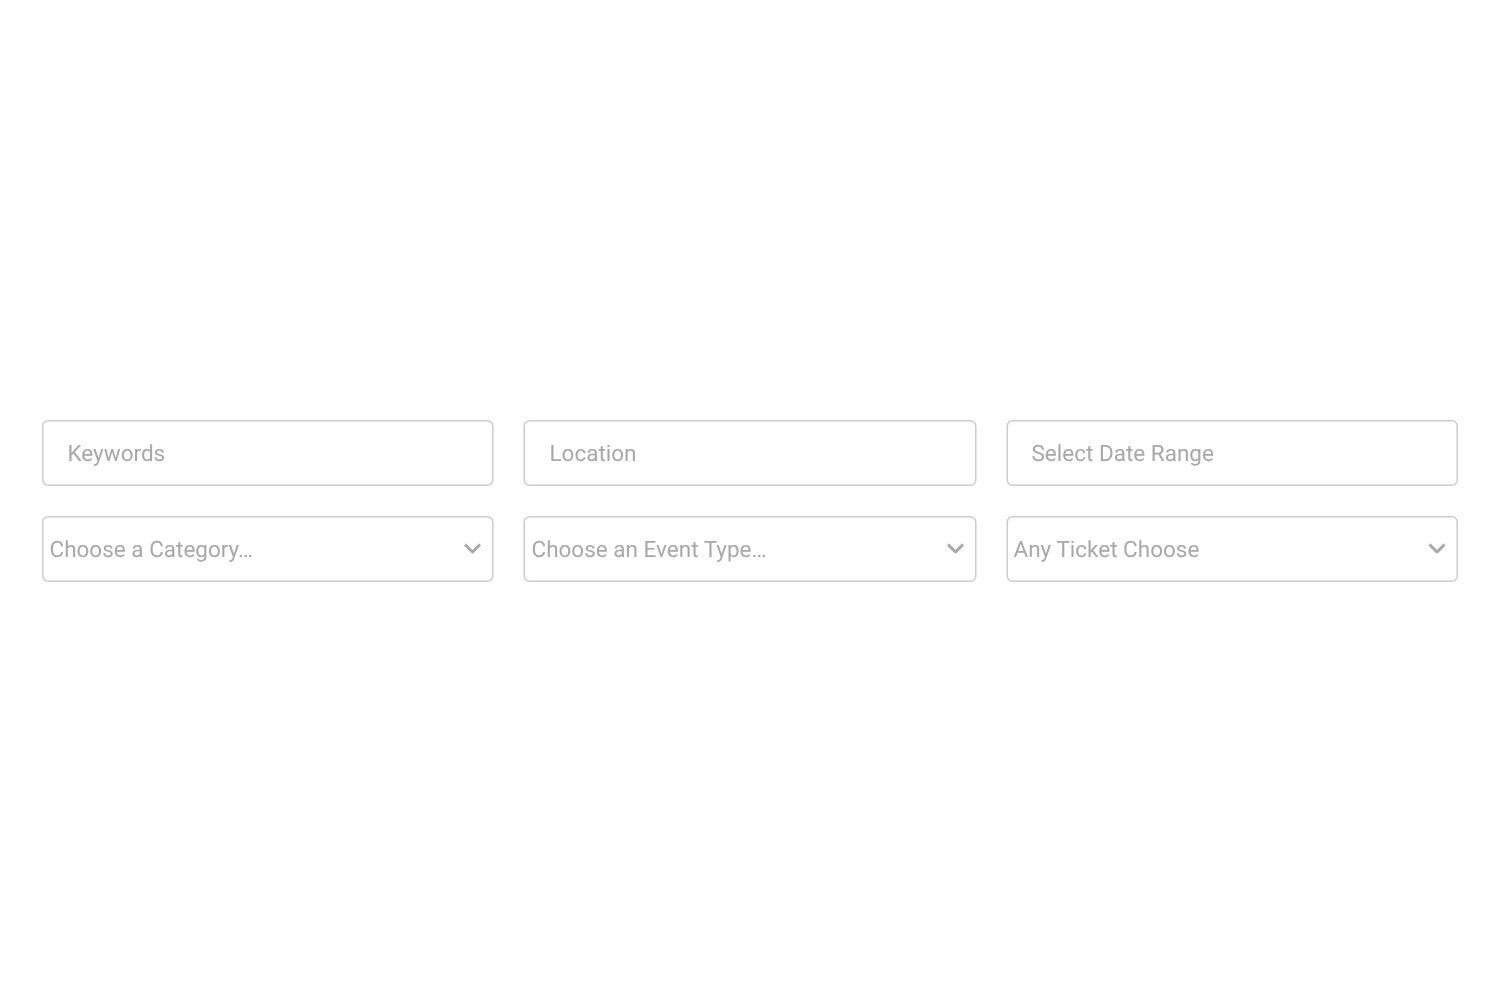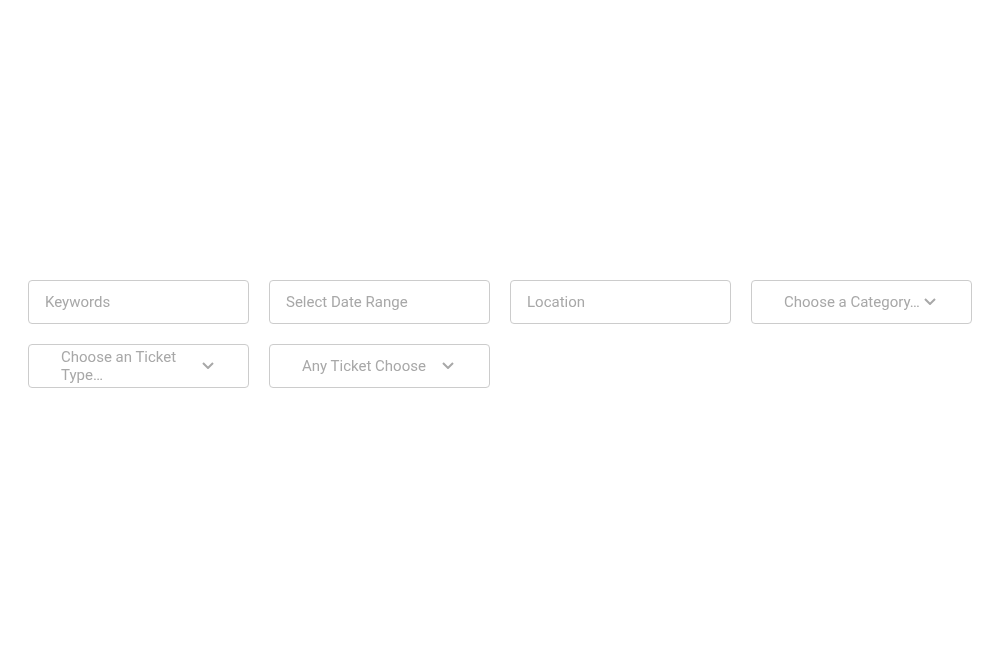--- a/index.html
+++ b/index.html
@@ -14,21 +14,21 @@
       width: 1000px;
       height: 667px;
       display: flex;
       align-items: center;
       justify-content: center;
     }
     
     .search-form {
       width: 944px;
       display: grid;
-      grid-template-columns: repeat(4, 1fr);
+      grid-template-columns: repeat(3, 1fr);
       gap: 20px;
     }
     
     .input-field {
       height: 44px;
       border: 1px solid #cccccc;
       border-radius: 4px;
       padding: 0 16px;
       font-size: 15px;
       color: #333;
@@ -38,21 +38,21 @@
     }
     
     .input-field::placeholder {
       color: #a8a8a8;
     }
     
     .select-field {
       height: 44px;
       border: 1px solid #cccccc;
       border-radius: 4px;
-      padding: 0 32px;
+      padding: 0 4px;
       background: #ffffff;
       display: flex;
       align-items: center;
       justify-content: space-between;
       cursor: pointer;
       position: relative;
     }
     
     .select-label {
       font-size: 15px;
@@ -75,35 +75,35 @@
       fill: none;
     }
   </style>
 </head>
 <body>
 
 <div class="search-form">
 
   <input type="text" class="input-field" placeholder="Keywords" style="">
 
+  <input type="text" class="input-field" placeholder="Location" style="">
+
   <input type="text" class="input-field" placeholder="Select Date Range" style="">
-
-  <input type="text" class="input-field" placeholder="Location" style="">
 
   <div class="select-field">
     <span class="select-label">Choose a Category…</span>
     <span class="chevron">
       <svg viewBox="0 0 12 7">
           <polyline points="1,1 6,6 11,1"></polyline>
         </svg>
     </span>
   </div>
 
   <div class="select-field">
-    <span class="select-label">Choose an Ticket Type…</span>
+    <span class="select-label">Choose an Event Type…</span>
     <span class="chevron">
       <svg viewBox="0 0 12 7">
           <polyline points="1,1 6,6 11,1"></polyline>
         </svg>
     </span>
   </div>
 
   <div class="select-field">
     <span class="select-label">Any Ticket Choose</span>
     <span class="chevron">

